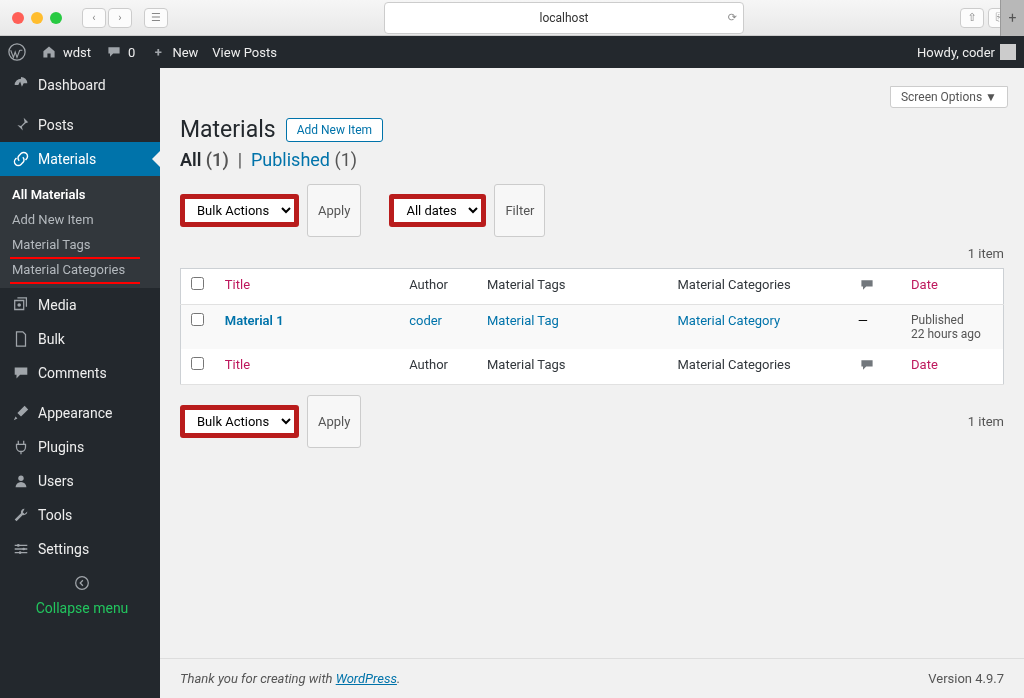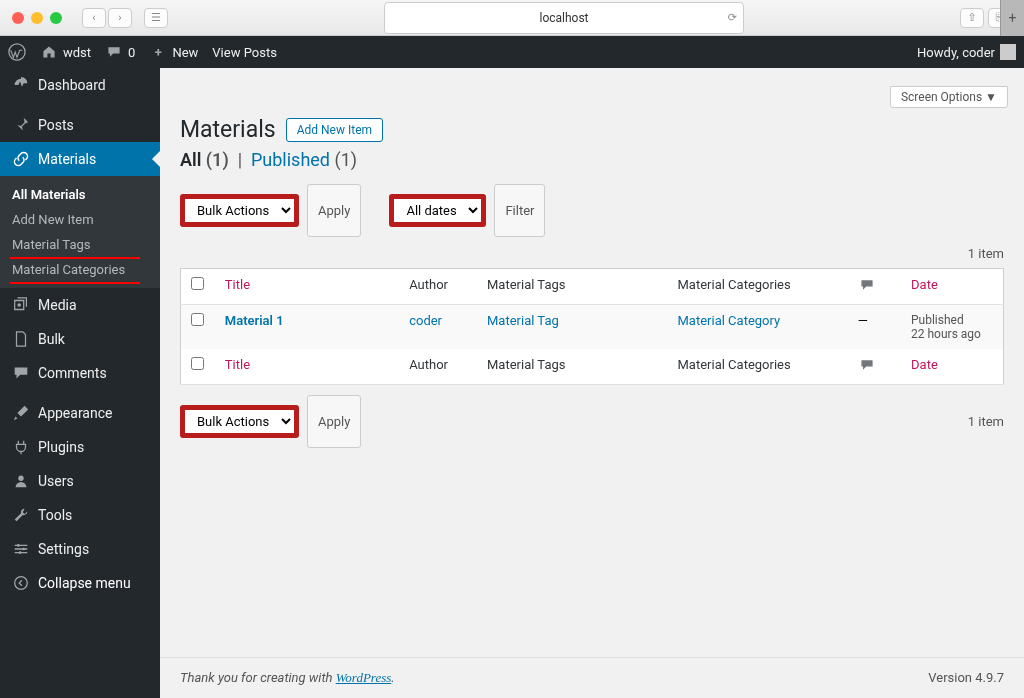--- a/index.html
+++ b/index.html
@@ -73,21 +73,21 @@
     .wp-list-table .tags-col { width: 186px; }
     .wp-list-table .cats-col { width: 176px; }
     .wp-list-table .comments-col { width: 52px; text-align: left; }
     .wp-list-table .date-col { width: 100px; }
     .comment-ico { width: 18px; height: 16px; fill: #72777c; }
     .date-cell { color: #555; font-size: 12px; }
     
     .bottom-ctrl { display: flex; align-items: center; padding: 10px 20px; gap: 8px; }
     
     .footer { margin-top: auto; padding: 12px 20px; border-top: 1px solid #ddd; display: flex; font-size: 13px; color: #555; font-style: italic; }
-    .footer a { color: #0073aa; text-decoration: underline; font-family: Liberation Serif, serif; }
+    .footer a { color: #0073aa; text-decoration: underline; }
     .footer .ver { margin-left: auto; font-style: normal; }
 
     .plus-tab { position: absolute; right: 0; top: 0; width: 24px; height: 36px; background: #b8b8b8; display: flex; align-items: center; justify-content: center; color: #555; font-size: 14px; border-left: 1px solid #999; }
   </style>
 </head>
 <body>
 
 <div class="browser-chrome">
   <div class="traffic-lights">
     <div class="traffic-light tl-red"></div>
@@ -249,21 +249,21 @@
       <span class="mi-ico">
           <svg viewBox="0 0 20 20" width="18" height="18">
             <path d="M3 6h14M3 10h14M3 14h14" stroke="#a0a5aa" stroke-width="1.4"></path>
             <circle cx="7" cy="6" r="1.5" fill="#a0a5aa"></circle>
             <circle cx="13" cy="10" r="1.5" fill="#a0a5aa"></circle>
             <circle cx="9" cy="14" r="1.5" fill="#a0a5aa"></circle>
           </svg>
         </span>
       <span>Settings</span>
     </div>
-    <div class="menu-item" style="color:#ffffff;">
+    <div class="menu-item" style="color:#22c55e;flex-direction:column;">
       <span class="mi-ico">
           <svg viewBox="0 0 20 20" width="18" height="18">
             <circle cx="10" cy="10" r="7" fill="none" stroke="#a0a5aa" stroke-width="1.4"></circle>
             <path d="M11 7l-3 3 3 3" stroke="#a0a5aa" stroke-width="1.4" fill="none"></path>
           </svg>
         </span>
       <span>Collapse menu</span>
     </div>
   </div>
 

